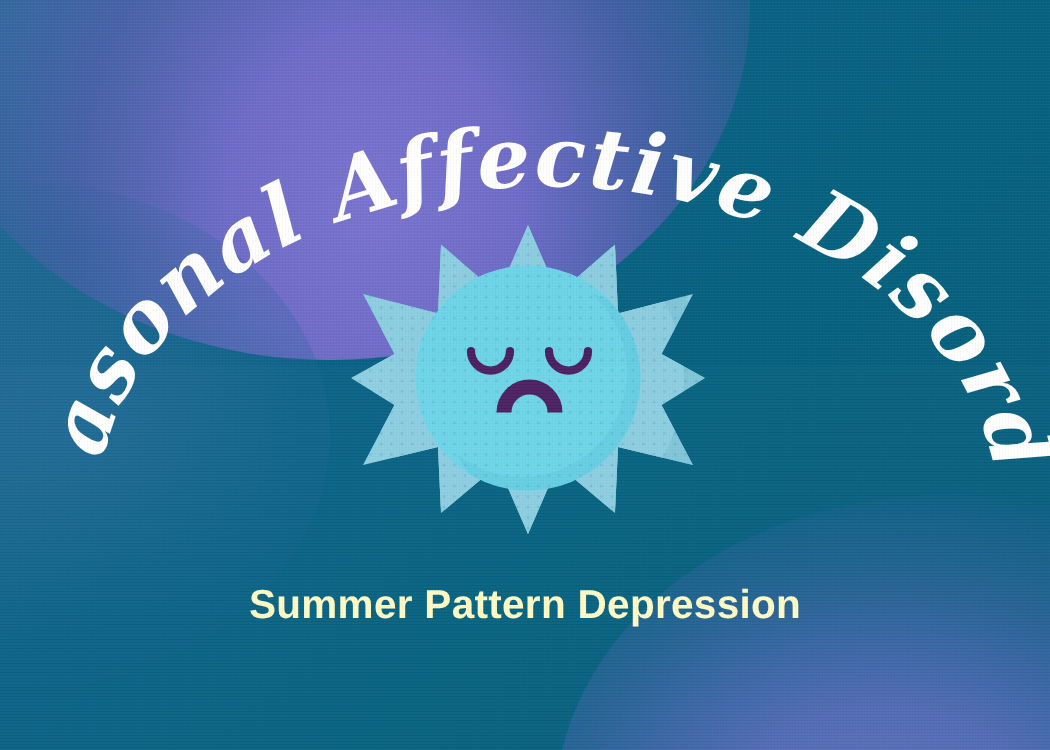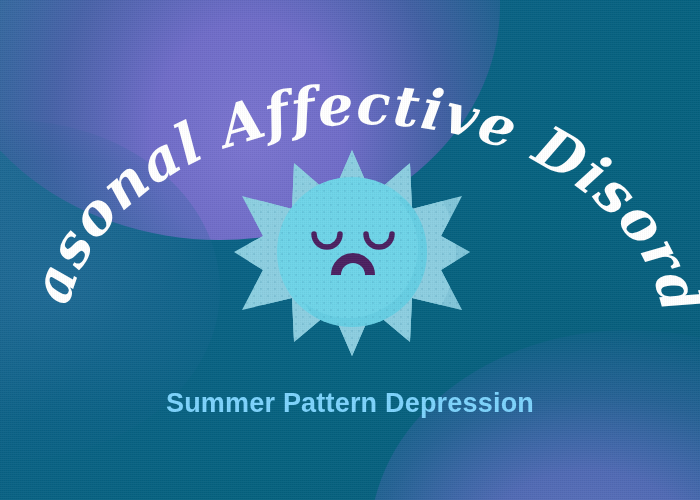--- a/index.html
+++ b/index.html
@@ -74,21 +74,21 @@
     fill: #ffffff;
     letter-spacing: 1.5px;
   }
 
   .subtitle {
     position: absolute;
     left: 0;
     right: 0;
     top: 388px;
     text-align: center;
-    color: #7dd3fc;
+    color: #fef9c3;
     font-family: "Liberation Sans", sans-serif;
     font-weight: 700;
     font-size: 27px;
     letter-spacing: 0.2px;
     white-space: nowrap;
   }
 </style>
 </head>
 <body>
 

